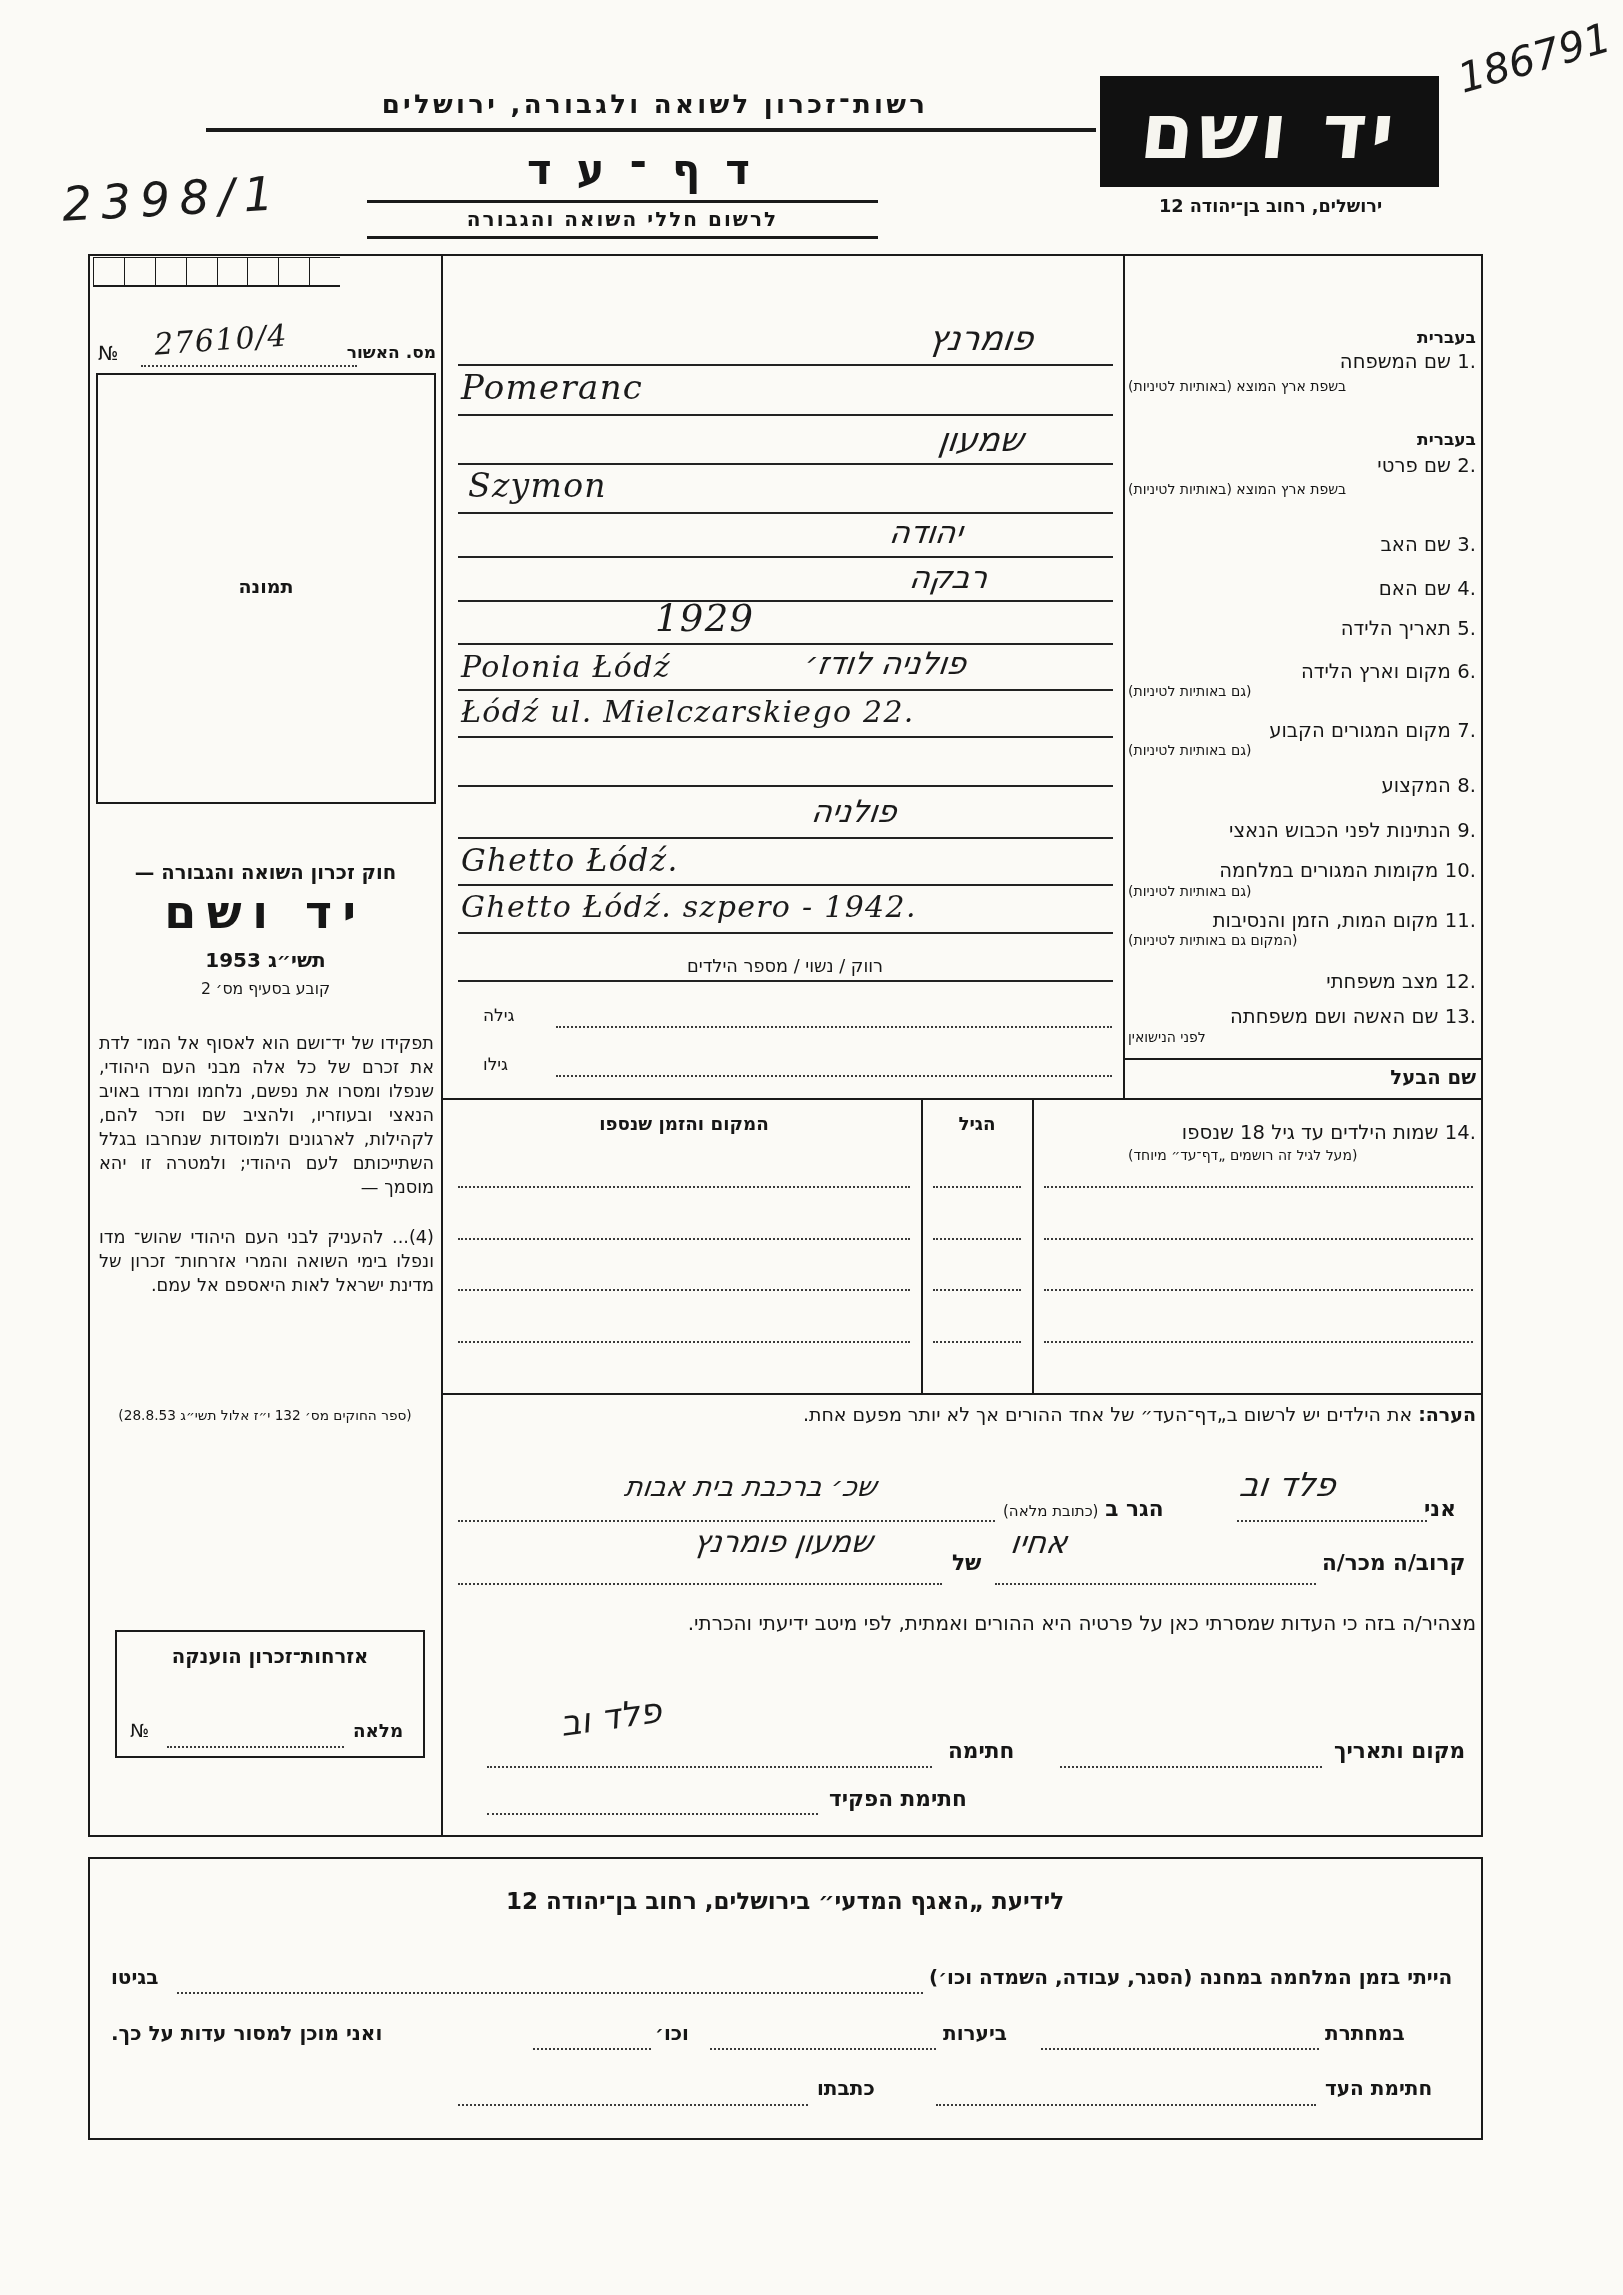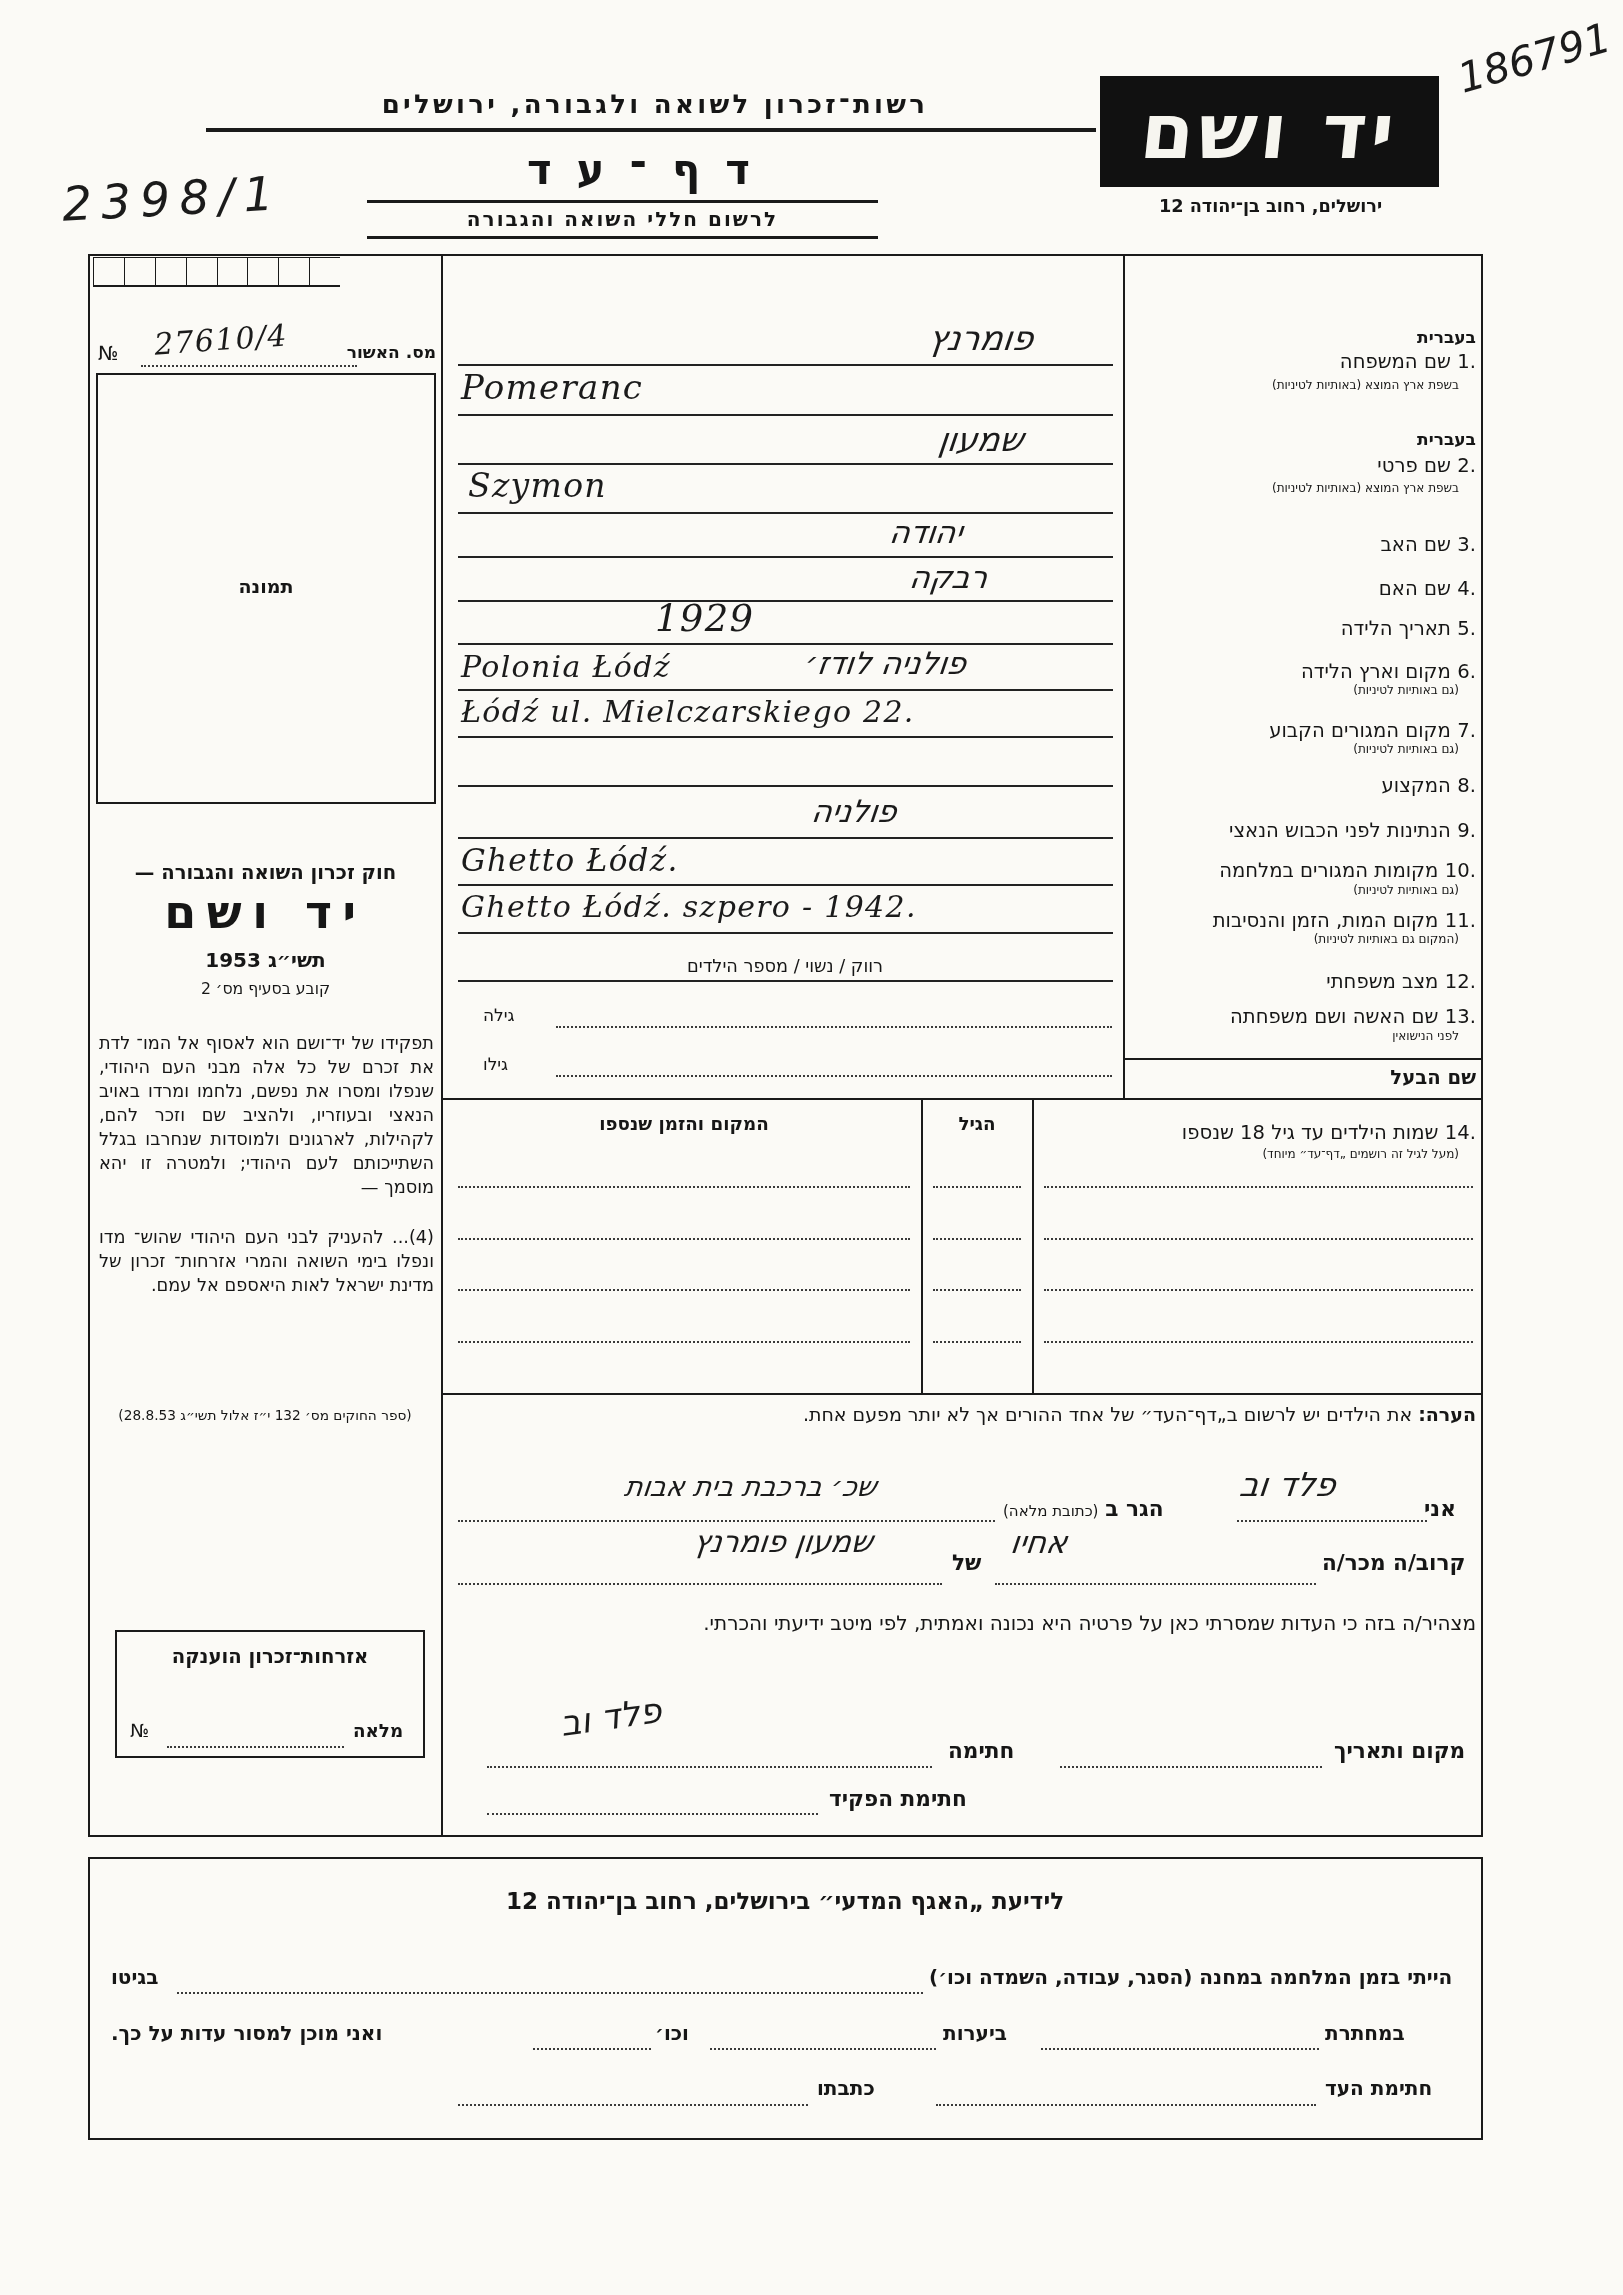--- a/index.html
+++ b/index.html
@@ -10,21 +10,21 @@
   .b{font-weight:bold}
   .c{text-align:center}
   .r{text-align:right}
   .nw{white-space:nowrap}
   .bar{background:#1a1a1a}
   .box{border:2.6px solid #1a1a1a}
   .thinbox{border:2px solid #1a1a1a}
   .line{border-bottom:2px solid #222;height:0}
   .dline{border-bottom:2px dotted #3a3a3a;height:0}
   .lbl{font-size:19.6px;font-weight:normal;text-align:right;white-space:nowrap}
-  .sub{font-size:12px;text-align:right;white-space:nowrap}
+  .sub{font-size:14px;text-align:left;white-space:nowrap}
   .num{direction:ltr;unicode-bidi:embed;display:inline-block;margin-left:6.5px}
   .hw{font-family:"DejaVu Sans","Liberation Sans",sans-serif;font-style:italic;white-space:nowrap;
       transform:skewX(-8deg);color:#1b1b1b}
   .hwl{font-family:"DejaVu Serif","Liberation Serif",serif;font-style:italic;white-space:nowrap;
        direction:ltr;unicode-bidi:embed;letter-spacing:1.3px;color:#1b1b1b}
   .small{font-size:15px}
   .cells{display:flex;border-bottom:2px solid #1a1a1a;border-top:1.3px solid #1a1a1a}
   .cells div{flex:1;border-left:1.3px solid #1a1a1a;height:100%}
   .logo{background:#111;color:#f6f5ef;display:flex;align-items:center;justify-content:center}
   .logo span{font-weight:bold;transform:skewX(-6deg);letter-spacing:3.9px}
@@ -194,21 +194,21 @@
   <div class="abs hw" style="left:625px;top:1470px;font-size:27.5px">שכ׳ ברכבת בית אבות</div>
   <div class="abs dline" style="left:458px;top:1520px;width:537px"></div>
 
   <div class="abs b nw" style="left:1322px;top:1550px;font-size:21.6px">קרוב/ה מכר/ה</div>
   <div class="abs hw" style="left:1011px;top:1524px;font-size:31px">אחיו</div>
   <div class="abs dline" style="left:995px;top:1583px;width:321px"></div>
   <div class="abs b nw" style="left:952px;top:1550px;font-size:21.6px">של</div>
   <div class="abs hw" style="left:694px;top:1524px;font-size:30px">שמעון פומרנץ</div>
   <div class="abs dline" style="left:458px;top:1583px;width:484px"></div>
 
-  <div class="abs r nw" style="left:458px;top:1611px;width:1018px;font-size:20px">מצהיר/ה בזה כי העדות שמסרתי כאן על פרטיה היא נכונה ואמתית, לפי מיטב ידיעתי והכרתי.</div>
+  <div class="abs r nw" style="left:458px;top:1611px;width:1018px;font-size:20px">מצהיר/ה בזה כי העדות שמסרתי כאן על פרטיה היא ההורים ואמתית, לפי מיטב ידיעתי והכרתי.</div>
 
   <div class="abs b nw" style="left:1334px;top:1738px;font-size:21.6px">מקום ותאריך</div>
   <div class="abs dline" style="left:1060px;top:1766px;width:262px"></div>
   <div class="abs b nw" style="left:948px;top:1738px;font-size:21.6px">חתימה</div>
   <div class="abs hw" style="left:560px;top:1697px;font-size:35px;transform:rotate(-8deg)">פלד וב</div>
   <div class="abs dline" style="left:487px;top:1766px;width:445px"></div>
 
   <div class="abs b nw" style="left:829px;top:1786px;font-size:21.6px">חתימת הפקיד</div>
   <div class="abs dline" style="left:487px;top:1813px;width:331px"></div>
 

